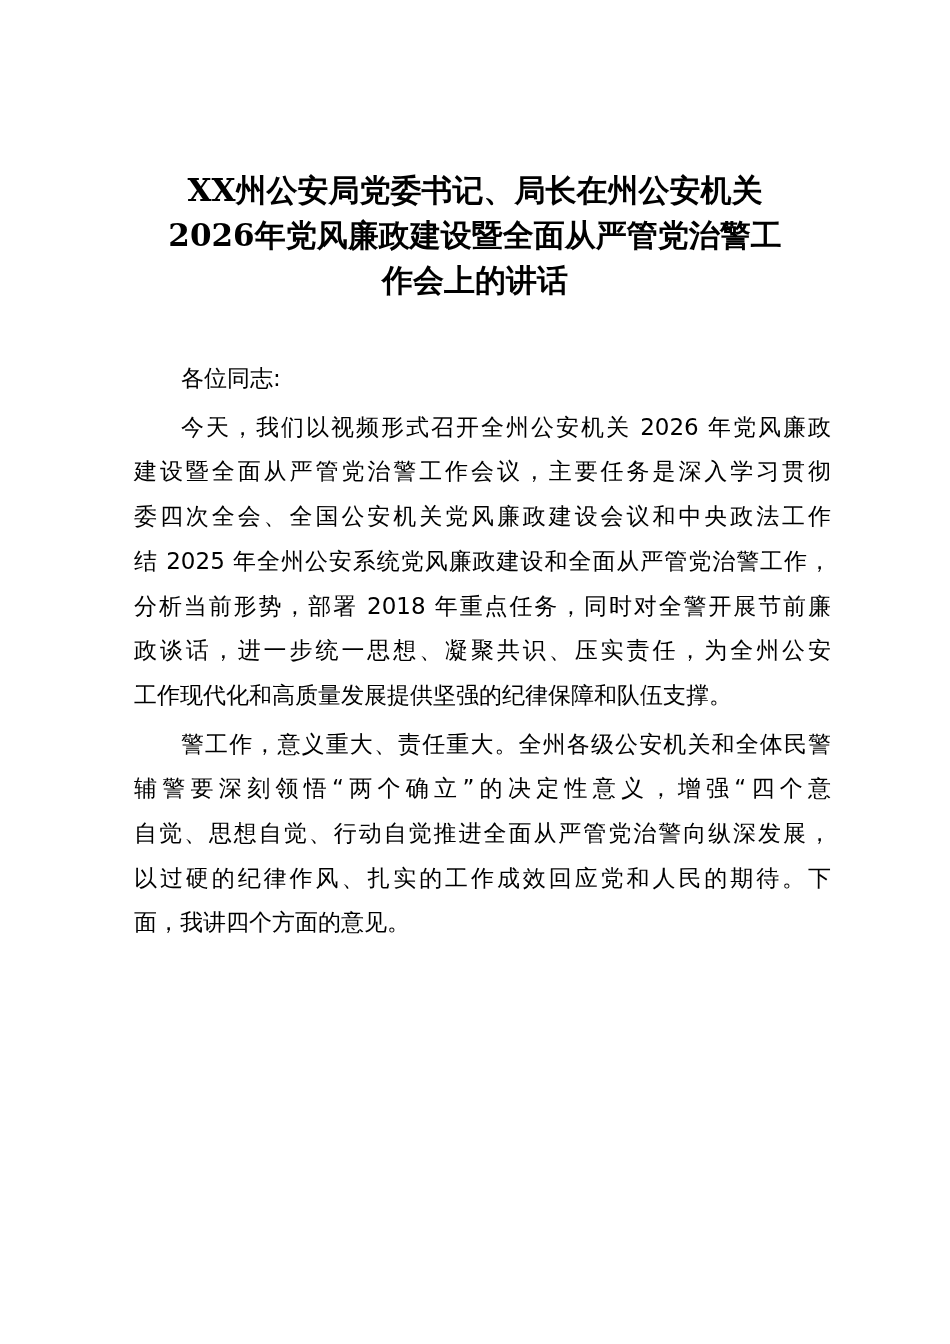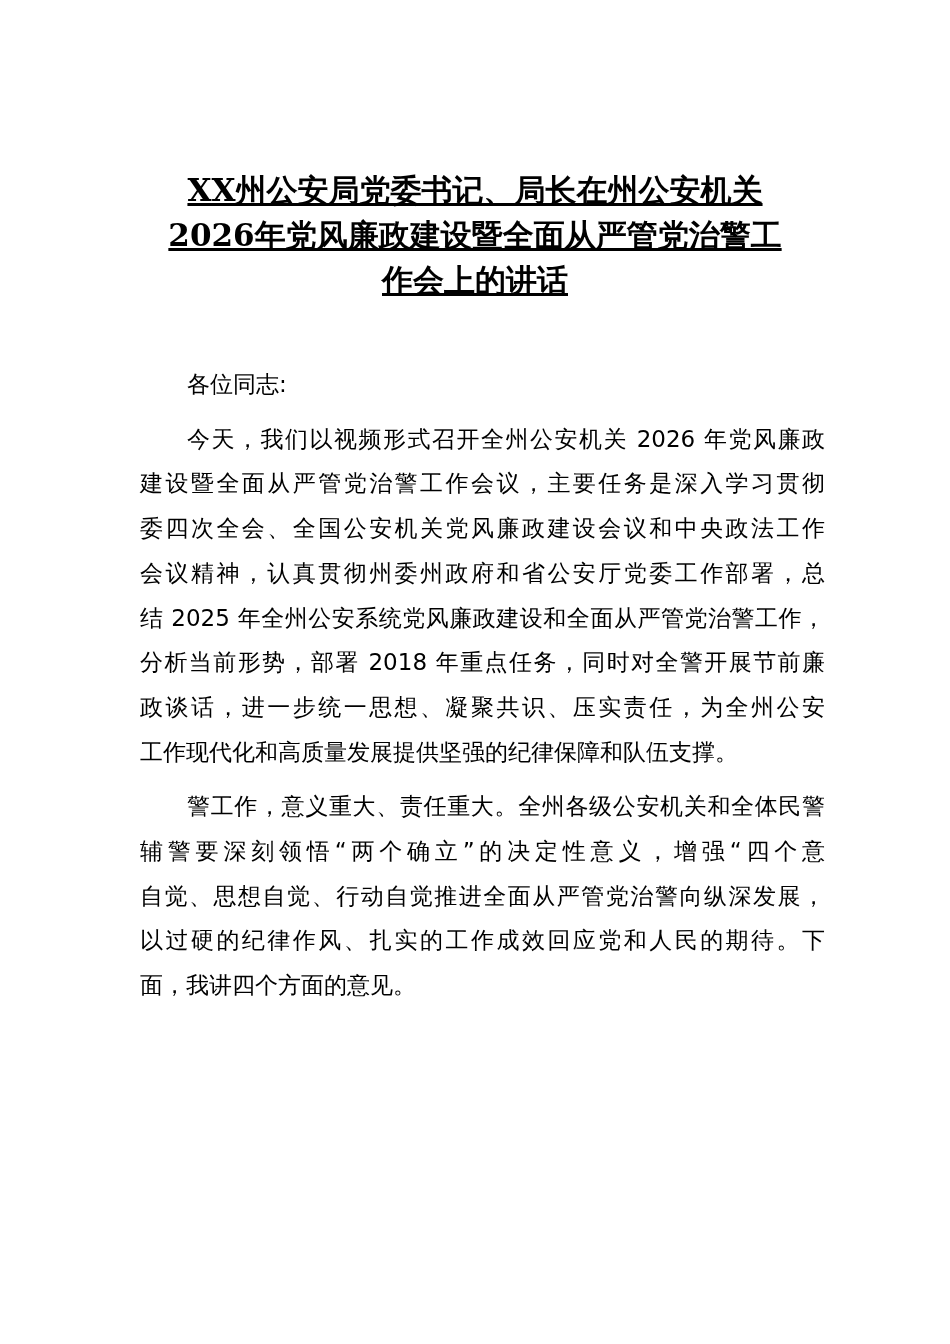--- a/index.html
+++ b/index.html
@@ -10,29 +10,29 @@
   }
   .title {
     position: absolute; left: 120px; width: 710px; top: 168px;
     text-align: center;
     font-family: "DejaVu Serif", "Liberation Serif", serif;
     font-weight: bold;
     font-size: 31px;
     line-height: 45px;
     letter-spacing: 0px;
   }
-  .title-line { display: block; white-space: nowrap; text-decoration: underline; }
+  .title-line { display: block; white-space: nowrap; }
   .body {
     position: absolute; left: 130px; width: 705px; top: 352px;
     font-family: "DejaVu Sans", "Liberation Sans", sans-serif;
     font-size: 23px;
     line-height: 44.7px;
     text-align: justify;
   }
-  .para { margin: 10px; text-indent: 47px; }
+  .para { margin: 4px; text-indent: 47px; }
   .line { display: block; white-space: nowrap; text-align-last: justify; }
   .line.last { text-align-last: left; }
   .para .line:first-child { padding-left: 47px; }
   .para { text-indent: 0; }
 </style>
 </head>
 <body>
 
 <div class="page">
   <div class="title">
@@ -43,21 +43,20 @@
 
   <div class="body">
     <p class="para">
       <span class="line last">各位同志:</span>
     </p>
 
     <p class="para">
       <span class="line">今天，我们以视频形式召开全州公安机关 2026 年党风廉政</span>
       <span class="line">建设暨全面从严管党治警工作会议，主要任务是深入学习贯彻</span>
       <span class="line">委四次全会、全国公安机关党风廉政建设会议和中央政法工作</span>
-      <span class="line">会议精神，认真贯彻州委州政府和省公安厅党委工作部署，总</span>
       <span class="line">结 2025 年全州公安系统党风廉政建设和全面从严管党治警工作，</span>
       <span class="line">分析当前形势，部署 2018 年重点任务，同时对全警开展节前廉</span>
       <span class="line">政谈话，进一步统一思想、凝聚共识、压实责任，为全州公安</span>
       <span class="line last">工作现代化和高质量发展提供坚强的纪律保障和队伍支撑。</span>
     </p>
 
     <p class="para">
       <span class="line">警工作，意义重大、责任重大。全州各级公安机关和全体民警</span>
       <span class="line">辅警要深刻领悟“两个确立”的决定性意义，增强“四个意</span>
       <span class="line">自觉、思想自觉、行动自觉推进全面从严管党治警向纵深发展，</span>

